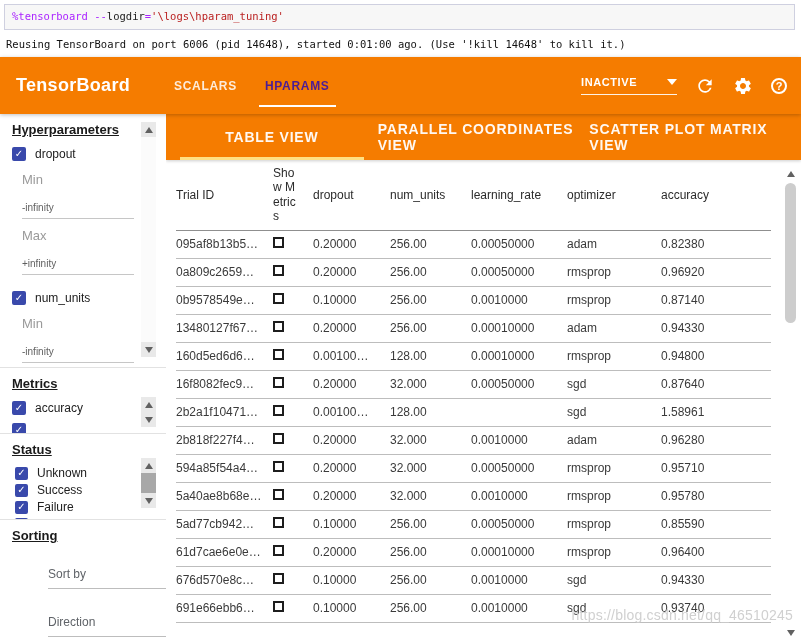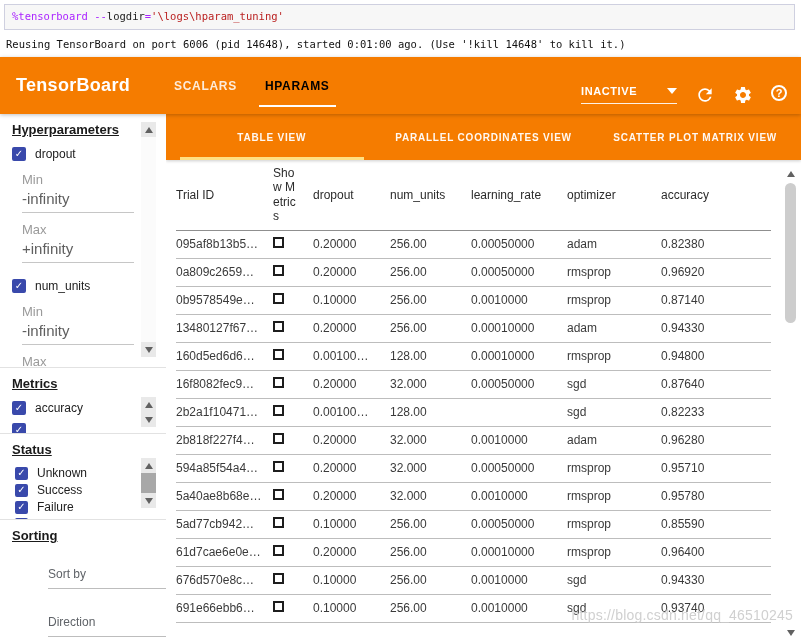--- a/index.html
+++ b/index.html
@@ -27,24 +27,24 @@
     position:absolute; top:0; left:0; right:0; height:57px;
     background:var(--orange,#f57c00); display:flex; align-items:center;
     z-index:5; box-shadow:0 1px 4px rgba(0,0,0,.25);
   }
   .tb-title { margin-left:16px; font-size:18px; font-weight:bold; color:#fff; letter-spacing:.3px; }
   .tb-tabs { display:flex; margin-left:30px; height:100%; align-items:stretch; }
   .tb-tab {
     display:flex; align-items:center; padding:0 14px; position:relative; cursor:pointer;
     color:rgba(255,255,255,.85); font-size:12px; font-weight:bold; letter-spacing:.7px;
   }
-  .tb-tab.active { color:#000000; }
+  .tb-tab.active { color:#4c1d95; }
   .tb-tab.active::after { content:""; position:absolute; left:8px; right:8px; bottom:7px; height:2px; background:#fff; }
 
-  .tb-header-right { position:absolute; right:14px; top:0; height:100%; display:flex; align-items:flex-start; gap:18px;margin-top:28px; }
+  .tb-header-right { position:absolute; right:14px; top:0; height:100%; display:flex; align-items:center; gap:18px; }
   .status-dd {
     width:96px; display:flex; align-items:center; justify-content:space-between;
     border-bottom:1px solid rgba(255,255,255,.9); padding-bottom:6px; cursor:pointer;
     color:#fff; font-size:11px; font-weight:bold; letter-spacing:.6px;
   }
   .caret-w { width:0; height:0; border-left:5px solid transparent; border-right:5px solid transparent; border-top:6px solid #fff; }
   .hicon { display:flex; align-items:center; justify-content:center; cursor:pointer; }
   .help-circle {
     width:16px; height:16px; border:2px solid #fff; border-radius:50%;
     display:flex; align-items:center; justify-content:center;
@@ -70,21 +70,21 @@
   }
   .cb.small { width:13px; height:13px; }
   .cb.checked { background:var(--checkbox_blue,#3949ab); border-color:var(--checkbox_blue,#3949ab); }
   .cb.checked::after { content:"✓"; color:#fff; font-size:10px; font-weight:bold; font-family:"DejaVu Sans", sans-serif; line-height:1; }
   .cb-label { margin-left:9px; font-size:12px; color:#212121; }
   .ghost { margin-top:4px; }
 
   .param-block { margin-bottom:14px; }
   .field { margin:9px 0 0 10px; width:112px; border-bottom:1px solid #c6c6c6; padding-bottom:5px; cursor:text; }
   .field-label { font-size:13px; color:#9a9a9a; }
-  .field-value { font-size:15px; color:#5f5f5f; margin-top:3px; }
+  .field-value { font-size:10px; color:#5f5f5f; margin-top:15px; }
 
   .sb-select {
     width:140px; display:flex; align-items:center; justify-content:space-between;
     border-bottom:1px solid #bdbdbd; padding:2px 2px 7px 0;
     color:#5f6368; font-size:12px; cursor:pointer;margin-left:36px;
   }
   .sb-select.sortby { margin-top:22px; }
   .sb-select.direction { margin-top:24px; }
   .caret-g { width:0; height:0; border-left:4px solid transparent; border-right:4px solid transparent; border-top:5px solid #616161; }
 
@@ -97,21 +97,21 @@
   .sb-track { flex:1; width:15px; background:#fbfbfb; }
   .sb-thumb { width:15px; height:20px; background:#a8a8a8; cursor:grab; }
   .tri-u { width:0; height:0; border-left:4px solid transparent; border-right:4px solid transparent; border-bottom:6px solid #616161; }
   .tri-d { width:0; height:0; border-left:4px solid transparent; border-right:4px solid transparent; border-top:6px solid #616161; }
 
   
   .main { flex:1; position:relative; background:#fff; }
   .view-tabs { height:46px; background:var(--orange,#f57c00); display:flex; position:relative; z-index:1; box-shadow:0 1px 3px rgba(0,0,0,.2); }
   .view-tab {
     flex:1; display:flex; align-items:center; justify-content:center; position:relative; cursor:pointer;
-    color:rgba(255,255,255,.95); font-size:10px; font-weight:bold; letter-spacing:.8px;
+    color:rgba(255,255,255,.95); font-size:14px; font-weight:bold; letter-spacing:.8px;
   }
   .view-tab.active::after { content:""; position:absolute; left:14px; right:14px; bottom:0; height:3px; background:var(--tab_underline,#ffe082); }
 
   .table-wrap { position:absolute; top:46px; left:0; right:0; bottom:0; background:#fff; }
   table { border-collapse:collapse; table-layout:fixed; margin-left:10px; width:595px; }
   th {
     height:70px; vertical-align:middle; text-align:left;
     font-size:12px; font-weight:normal; color:#2b2b2b;
     border-bottom:1px solid #8f8f8f; padding:0 8px 0 0;
   }
@@ -362,21 +362,21 @@
                   <td>sgd</td>
                   <td>0.87640</td>
                 </tr>
                 <tr>
                   <td class="td-id">2b2a1f10471…</td>
                   <td class="td-cb"><span class="tcb"></span></td>
                   <td>0.00100…</td>
                   <td>128.00</td>
                   <td></td>
                   <td>sgd</td>
-                  <td>0.82233</td>
+                  <td>1.58961</td>
                 </tr>
                 <tr>
                   <td class="td-id">2b818f227f4…</td>
                   <td class="td-cb"><span class="tcb"></span></td>
                   <td>0.20000</td>
                   <td>32.000</td>
                   <td>0.0010000</td>
                   <td>adam</td>
                   <td>0.96280</td>
                 </tr>

